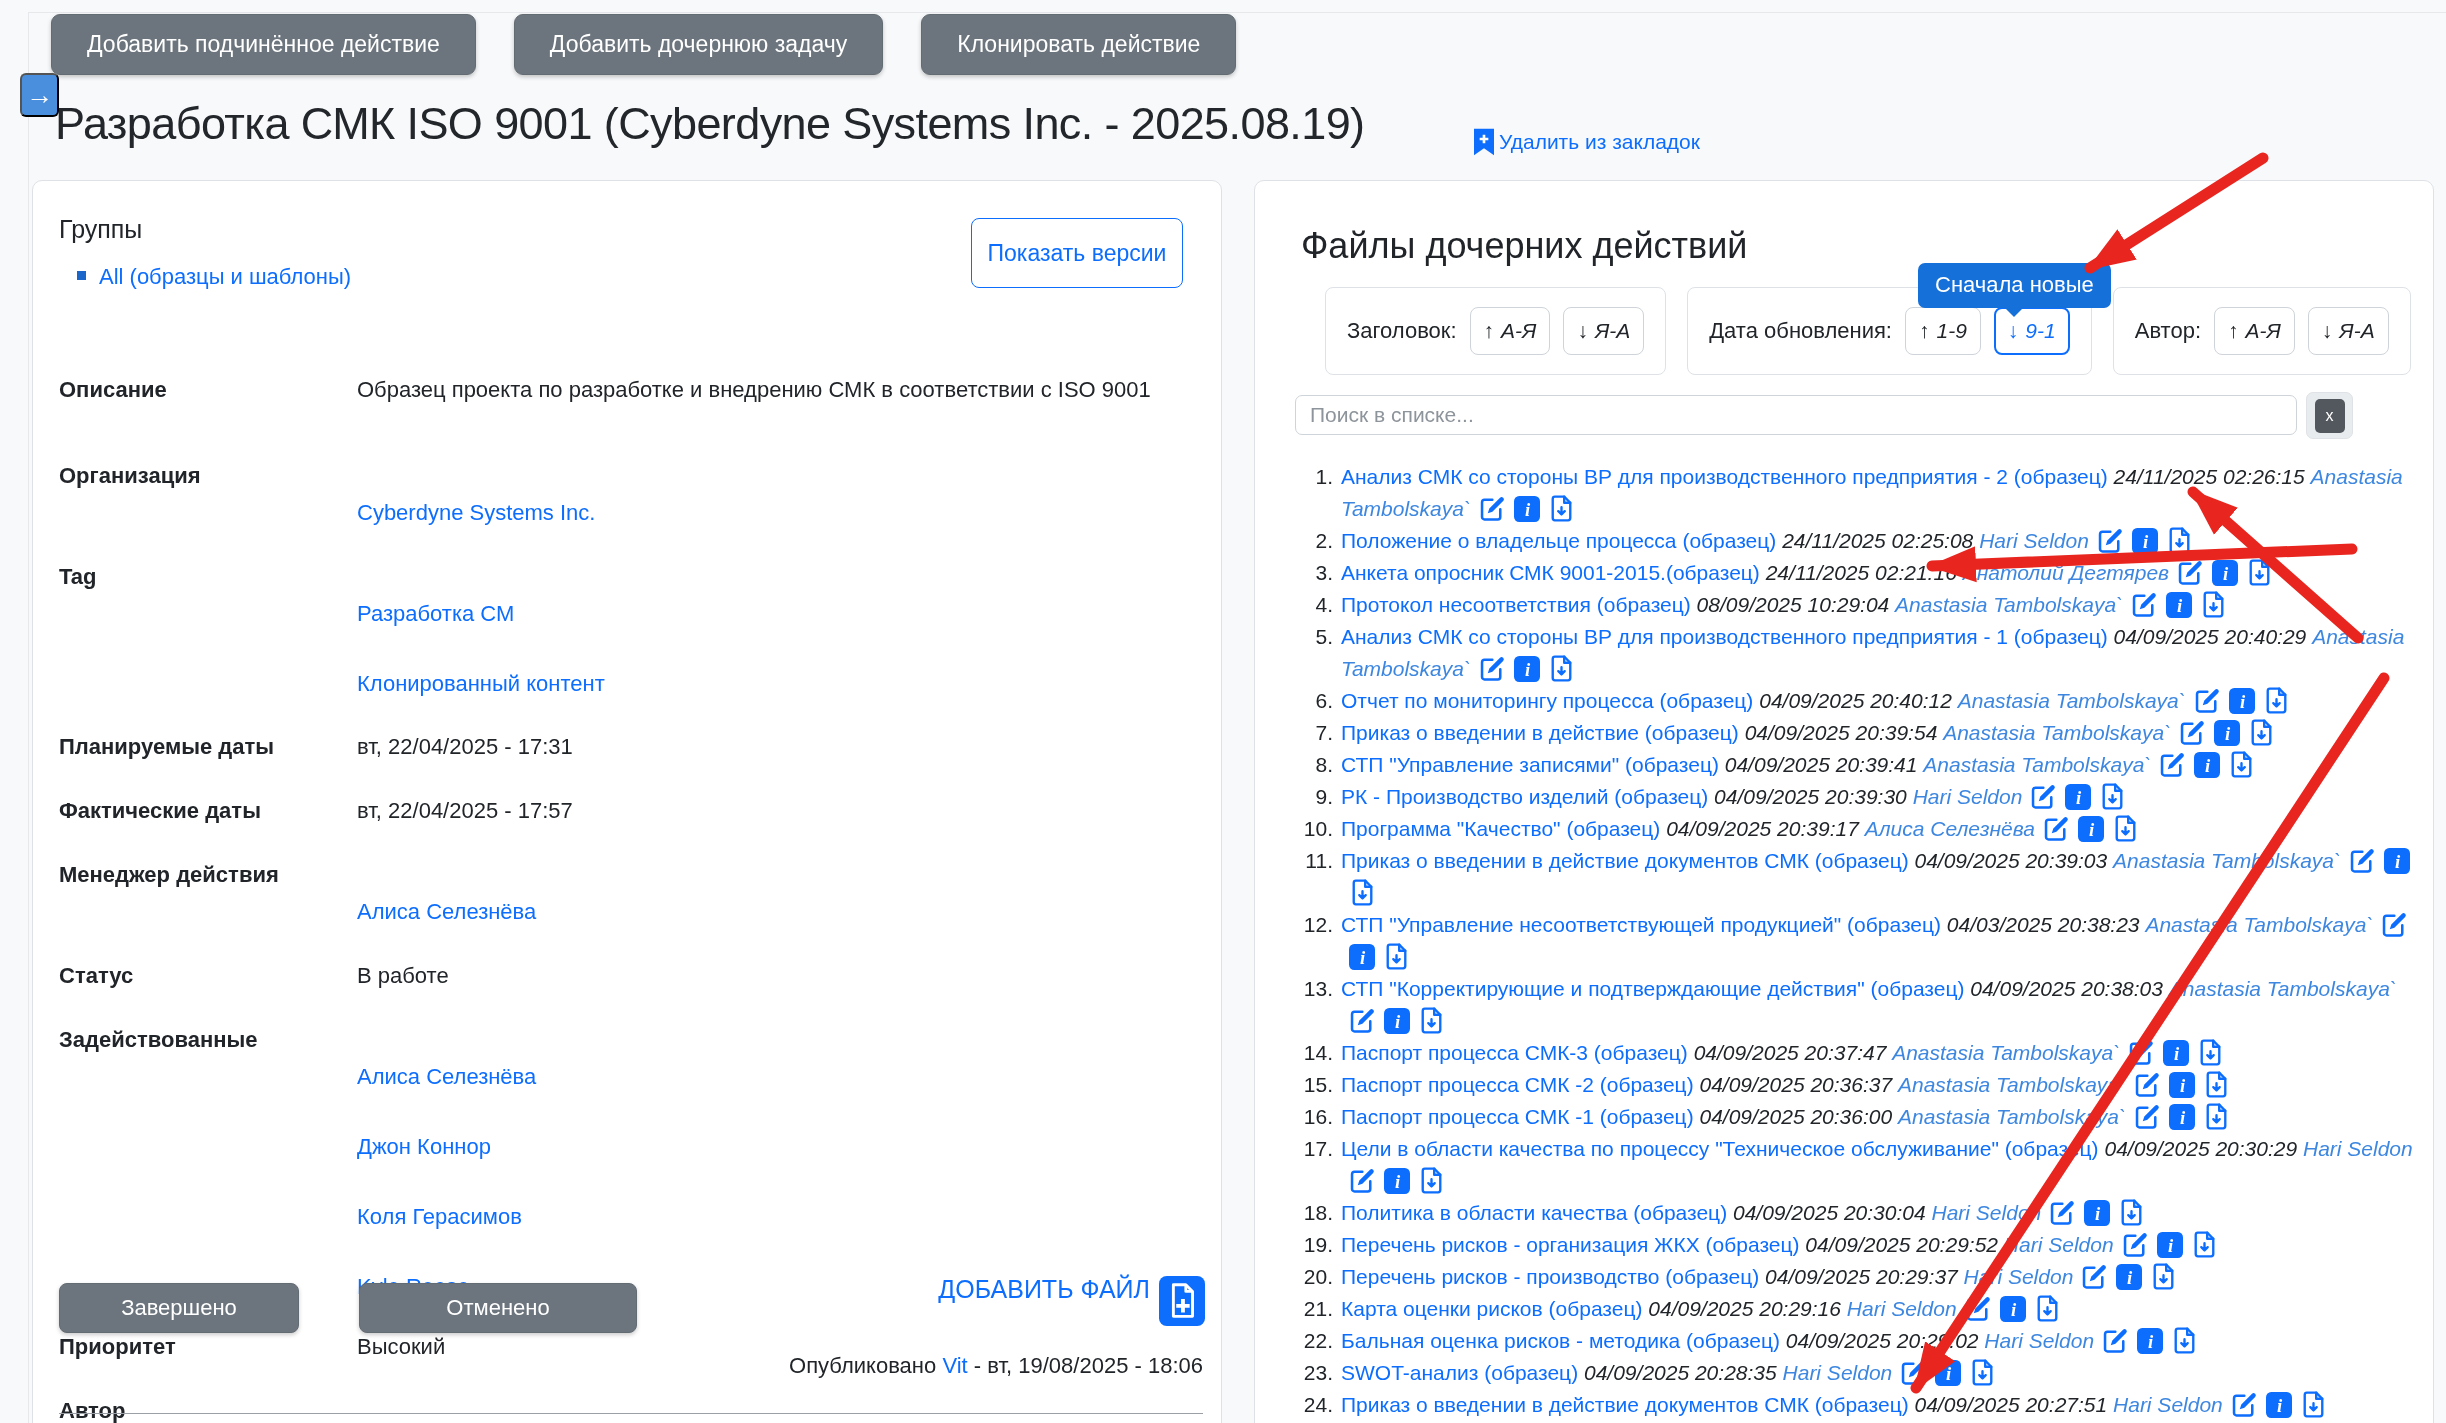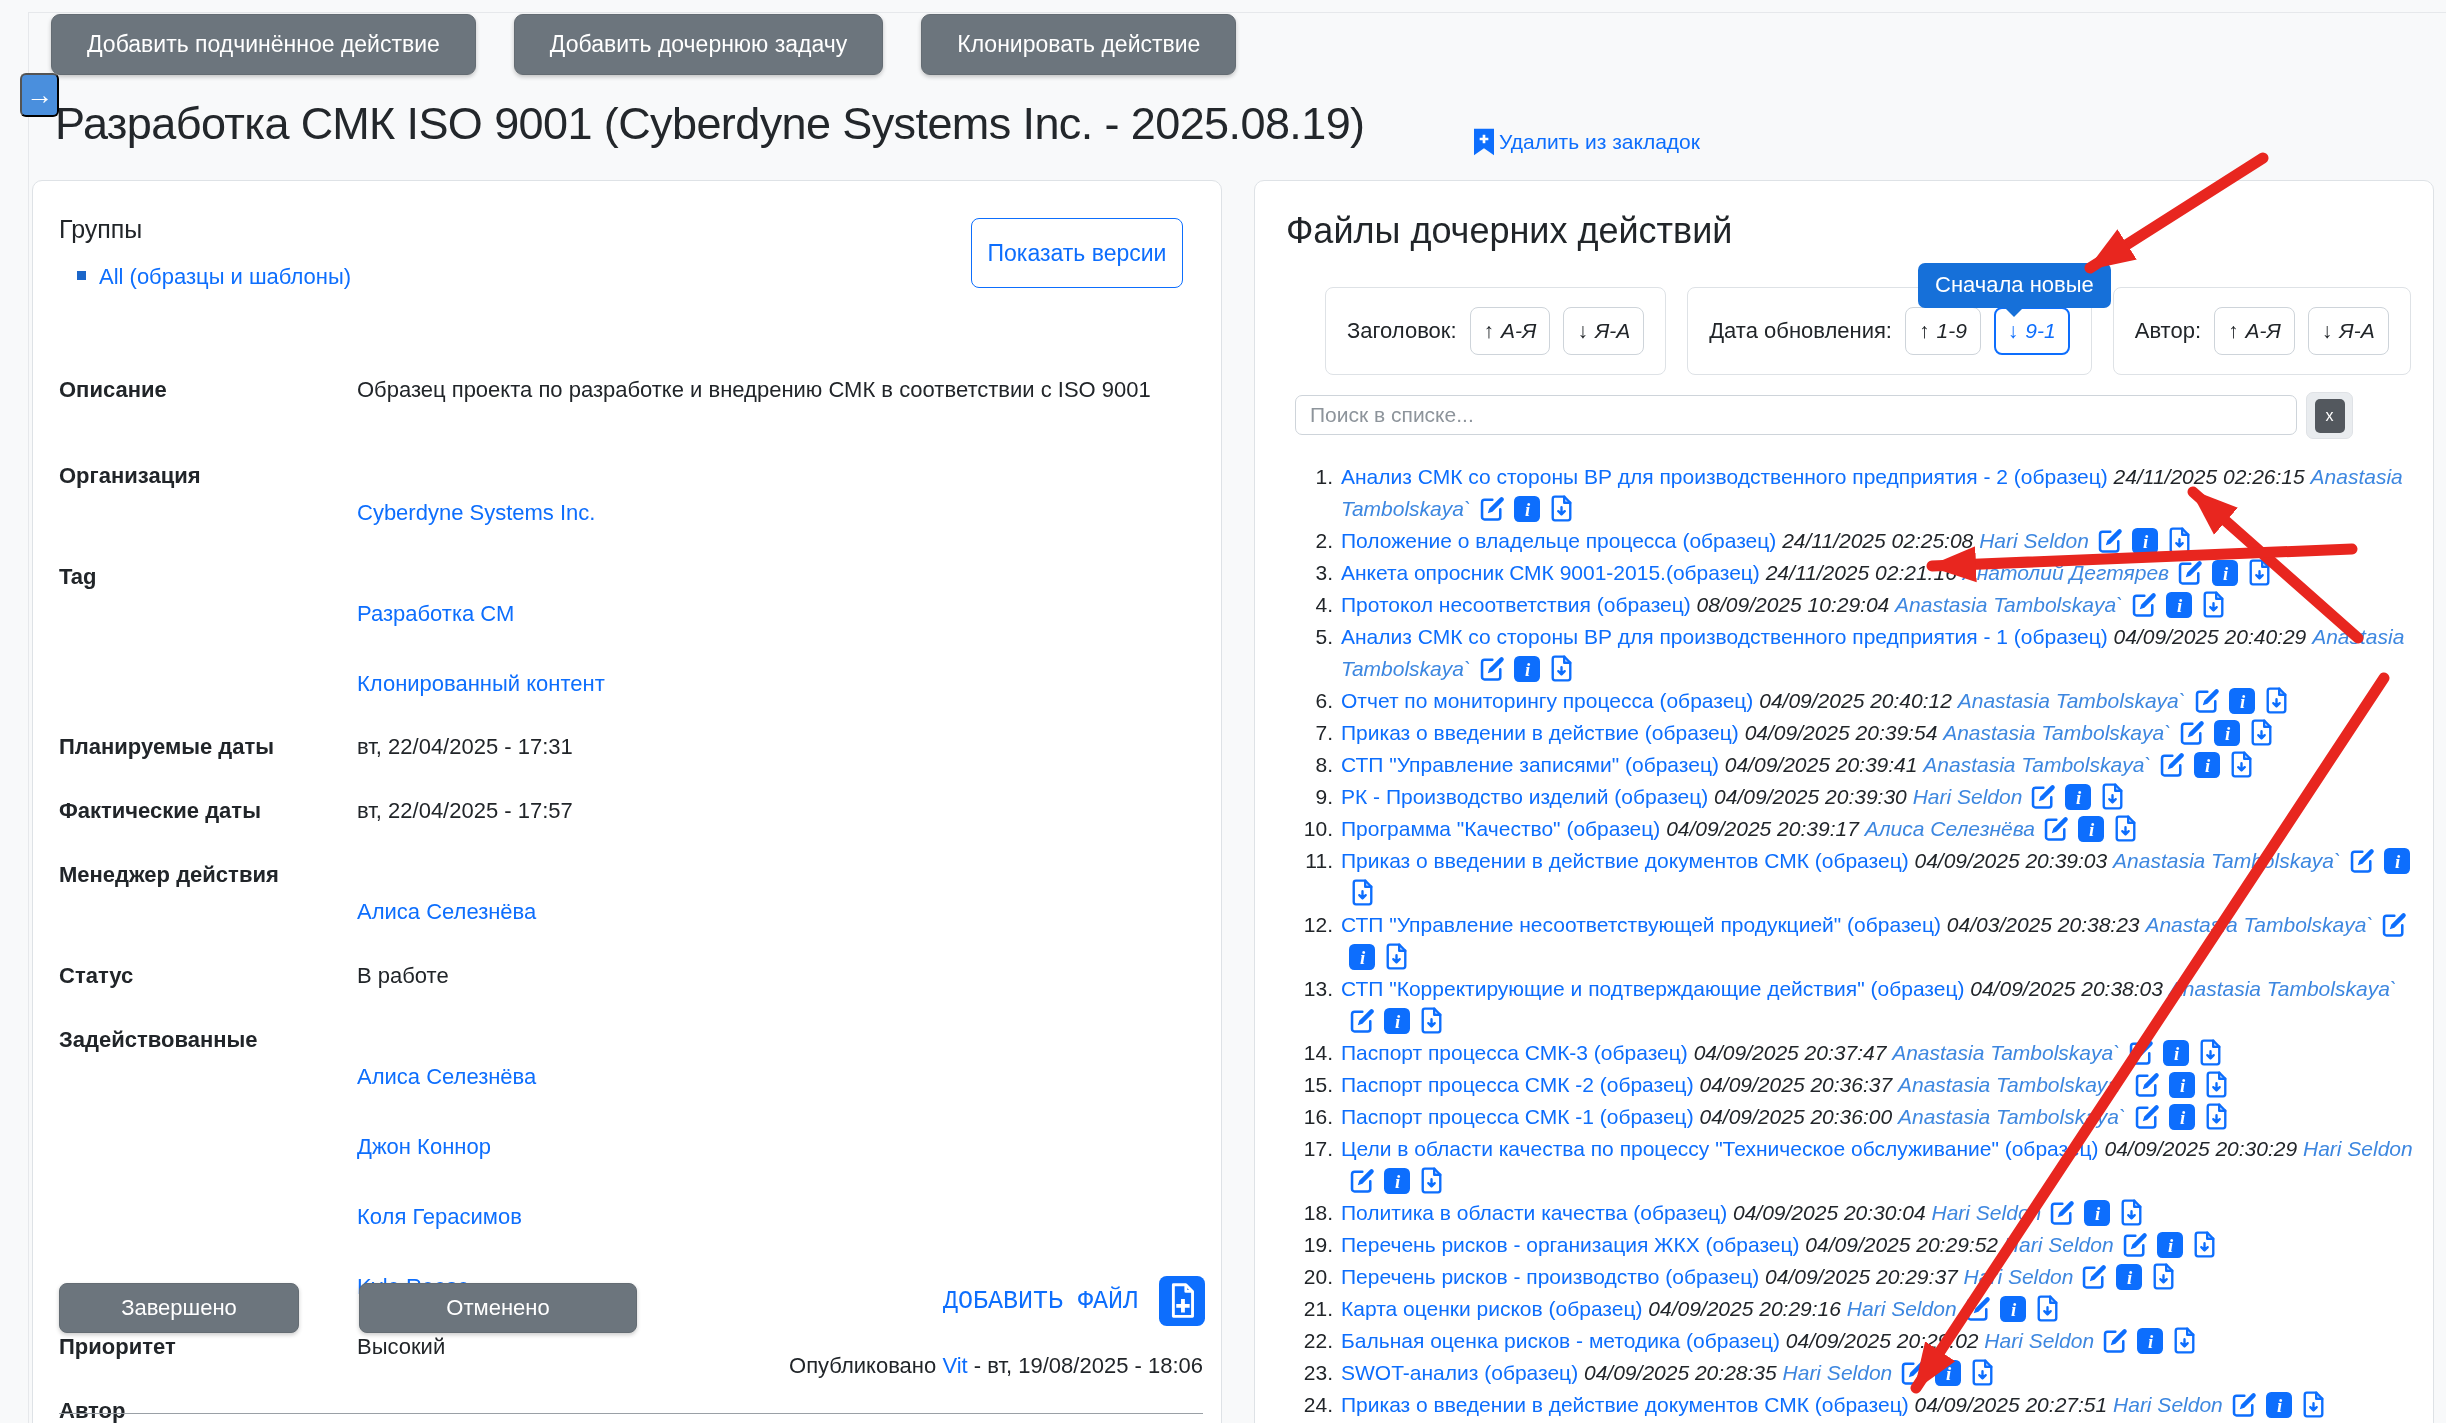--- a/index.html
+++ b/index.html
@@ -59,28 +59,28 @@
   .plabel { width:298px; flex-shrink:0; font-weight:bold; font-size:22px; line-height:33px; }
   .pval { font-size:22px; line-height:33px; color:#212529; }
   .pval a { display:block; color:#0d6efd;margin-top:37px; }
   .status-buttons { position:absolute; top:1102px; left:26px; display:flex; gap:16px; }
   .btn-state {
     background:#6c757d; color:#fff; border:1px solid #646c73; border-radius:8px;
     font-size:22px; height:50px; display:flex; align-items:center; justify-content:center;
     box-shadow:0 2px 4px rgba(0,0,0,.2);
   }
   .btn-done { width:240px; } .btn-cancel { width:278px;margin-left:44px; }
-  .add-file { position:absolute; top:1094px; right:16px; display:flex; align-items:center; gap:21px;font-family:Liberation Mono, monospace; }
+  .add-file { position:absolute; top:1094px; right:16px; display:flex; gap:9px; }
   .add-file span { color:#0d6efd; font-size:25px; }
   .published { position:absolute; top:1172px; right:18px; font-size:22px; color:#212529; }
   .published a { color:#0d6efd; }
   .bottom-divider { position:absolute; top:1232px; left:26px; right:18px; border-top:1px solid #9aa0a6; }
 
   
-  .files-title { position:absolute; top:26px; left:28px; margin:3px; font-size:36px; font-weight:400; color:#212529; }
+  .files-title { position:absolute; top:26px; left:28px; margin:18px; font-size:36px; font-weight:400; color:#212529; }
   .sort-row { position:absolute; top:106px; left:38px; display:flex; gap:21px;margin-left:32px; }
   .sort-box {
     border:1px solid #dee2e6; border-radius:8px; background:#fff;
     display:flex; align-items:center; gap:13px; padding:19px 21px;
   }
   .sort-label { font-size:22px; color:#212529; }
   .sort-btn {
     border:1px solid #ced4da; border-radius:8px; background:#fff; color:#212529;
     font-size:21px; padding:11px 13px; display:flex; gap:7px; align-items:center;
   }

